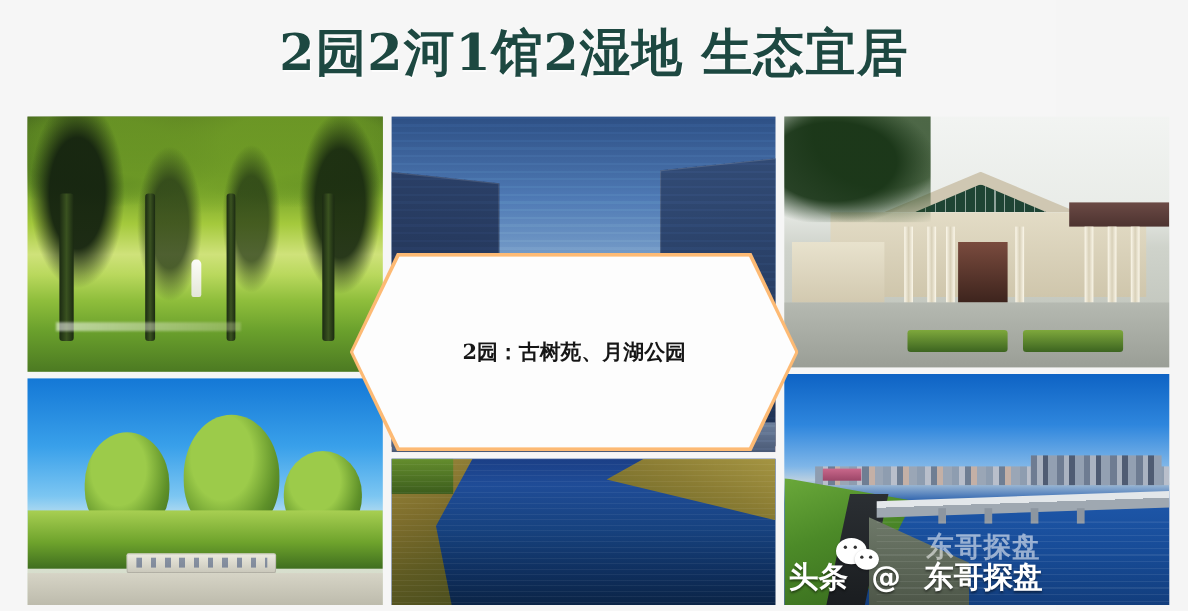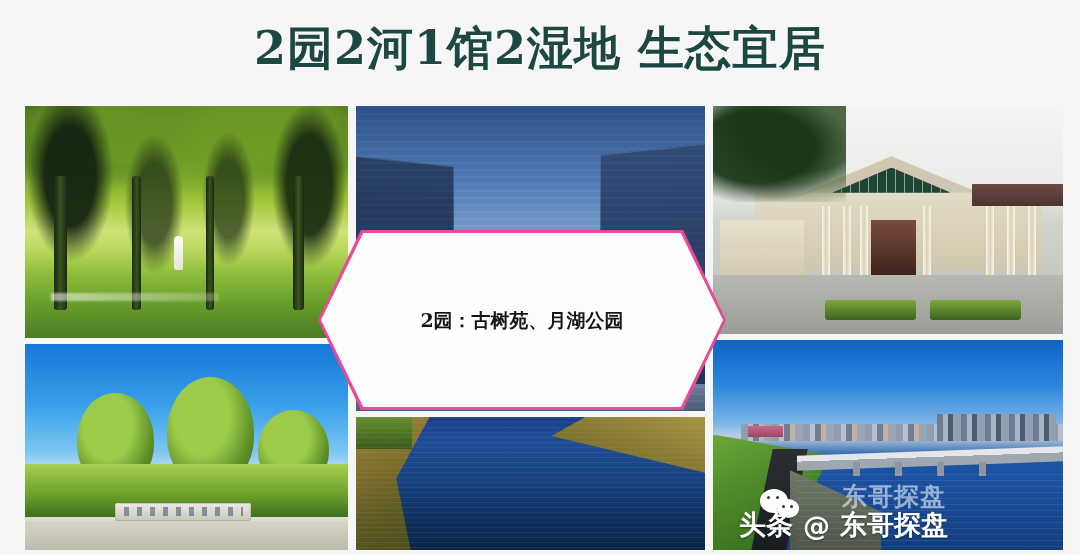--- a/index.html
+++ b/index.html
@@ -163,21 +163,21 @@
     background:linear-gradient(180deg,#e3e7ea 0 40%, #9fa8b1 40% 100%); transform:skewY(-2deg); }
   .ph-aerial .pier{ position:absolute; top:58%; width:2%; height:7%; background:#8d96a0; }
   .ph-aerial .ripple{ position:absolute; left:24%; right:0; bottom:0; height:36%;
     background:repeating-linear-gradient(180deg, rgba(255,255,255,.08) 0 1px, rgba(0,0,0,0) 1px 6px); }
   .ph-aerial .embank{ position:absolute; left:22%; top:62%; width:26%; height:38%;
     background:linear-gradient(180deg,#6f7a6a,#4d5648); clip-path:polygon(0 0,100% 52%,100% 100%,0 100%); }
 
   
   #hex{
     position:absolute; left:318px; top:230px; width:408px; height:180px;
-    background:#ec4899;
+    background:#fdba74;
     clip-path:polygon(10.5% 0, 89.5% 0, 100% 50%, 89.5% 100%, 10.5% 100%, 0 50%);
     filter:drop-shadow(0 2px 4px rgba(0,0,0,.3));
   }
   #hexInner{
     position:absolute; inset:3px;
     background:#fdfdfd;
     clip-path:polygon(10.5% 0, 89.5% 0, 100% 50%, 89.5% 100%, 10.5% 100%, 0 50%);
     display:flex; flex-direction:column; align-items:center; justify-content:center;
   }
   .hexline{
@@ -189,21 +189,21 @@
   
   #wm{ position:absolute; right:8px; bottom:8px; height:60px; width:250px; }
   #wmGhost{
     position:absolute; right:6px; bottom:34px;
     font-family:"DejaVu Sans","Liberation Sans",sans-serif;
     font-weight:700; font-size:25px; color:rgba(255,255,255,.55);
     letter-spacing:1px; white-space:nowrap;
   }
   #wmMain{
     position:absolute; right:4px; bottom:4px;
-    display:flex; align-items:center; gap:10px;
+    display:flex; align-items:center; gap:21px;
     font-family:"DejaVu Sans","Liberation Sans",sans-serif;
     font-weight:700; font-size:27px; color:#ffffff;
     text-shadow:0 1px 2px rgba(0,0,0,.45); white-space:nowrap;
   }
   #wxicon{ position:absolute; right:148px; bottom:24px; width:44px; height:34px; }
   .bub{ position:absolute; background:#fff; border-radius:50%;
         box-shadow:0 1px 2px rgba(0,0,0,.3); }
   .bubA{ left:0; top:0; width:28px; height:24px; }
   .bubB{ left:17px; top:10px; width:22px; height:19px; }
   .eye{ position:absolute; width:3px; height:3px; background:#333; border-radius:50%; }

